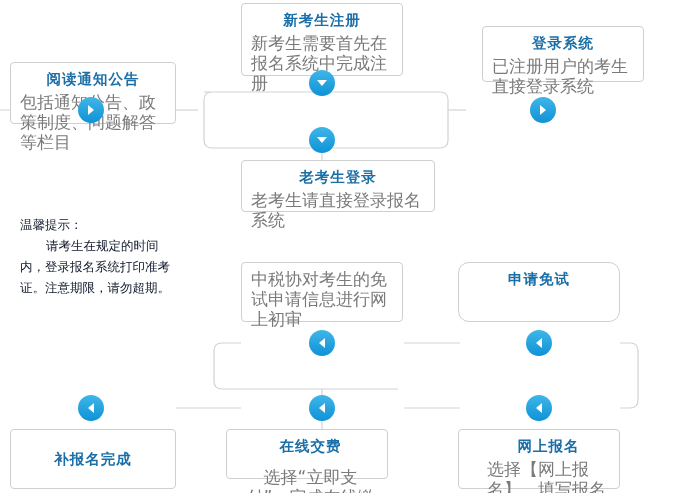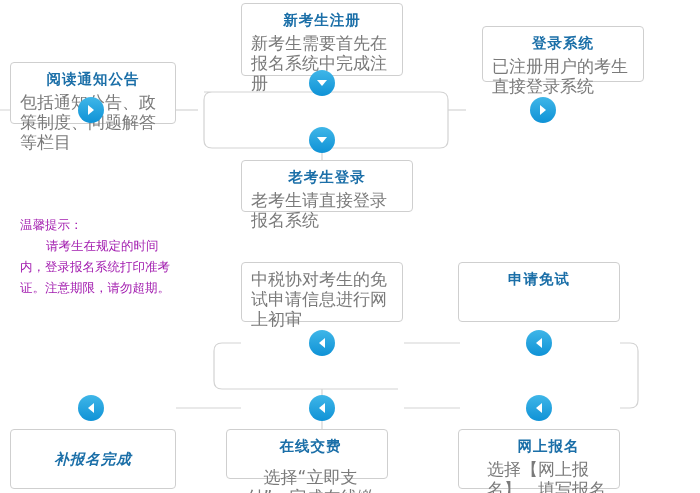--- a/index.html
+++ b/index.html
@@ -35,25 +35,24 @@
     margin-bottom: 3px;
   }
   .box .desc {
     color: #7a7a7a;
     font-size: 17px;
     line-height: 20px;
     text-align: left;
   }
   .box.title-only .title {
     margin-bottom: 0;
-    font-style: italic;
   }
   .note {
     position: absolute;
-    color: #a21caf;
+    color: #0f172a;
     font-size: 12.5px;
     line-height: 21px;
     text-align: left;
     width: 160px;
   }
   .note .indent {
     display: inline-block;
   }
   .arrow {
     position: absolute;
@@ -105,30 +104,30 @@
   <div class="box" style="left:241px; top:3px; width:162px; height:73px;">
     <div class="title">新考生注册</div>
     <div class="desc">新考生需要首先在报名系统中完成注册</div>
   </div>
 
   <div class="box" style="left:482px; top:26px; width:162px; height:56px;">
     <div class="title">登录系统</div>
     <div class="desc">已注册用户的考生直接登录系统</div>
   </div>
 
-  <div class="box" style="left:241px; top:160px; width:172px; height:52px;">
+  <div class="box" style="left:241px; top:160px; width:194px; height:52px;">
     <div class="title">老考生登录</div>
     <div class="desc">老考生请直接登录报名系统</div>
   </div>
 
   <div class="box" style="left:241px; top:262px; width:162px; height:60px;">
     <div class="desc">中税协对考生的免试申请信息进行网上初审</div>
   </div>
 
-  <div class="box" style="left:458px; top:262px; width:162px; height:60px;">
+  <div class="box" style="left:458px; top:262px; width:162px; height:60px;border-radius:11px;">
     <div class="title">申请免试</div>
   </div>
 
   <div class="box title-only" style="left:10px; top:429px; width:166px; height:60px; display:flex; align-items:center; justify-content:center;">
     <div class="title" style="margin:0;">补报名完成</div>
   </div>
 
   <div class="box" style="left:226px; top:429px; width:162px; height:50px;padding-left:16px;">
     <div class="title">在线交费</div>
     <div class="desc" style="text-align:center;margin-top:11px;">选择“立即支付”，完成在线缴费</div>

